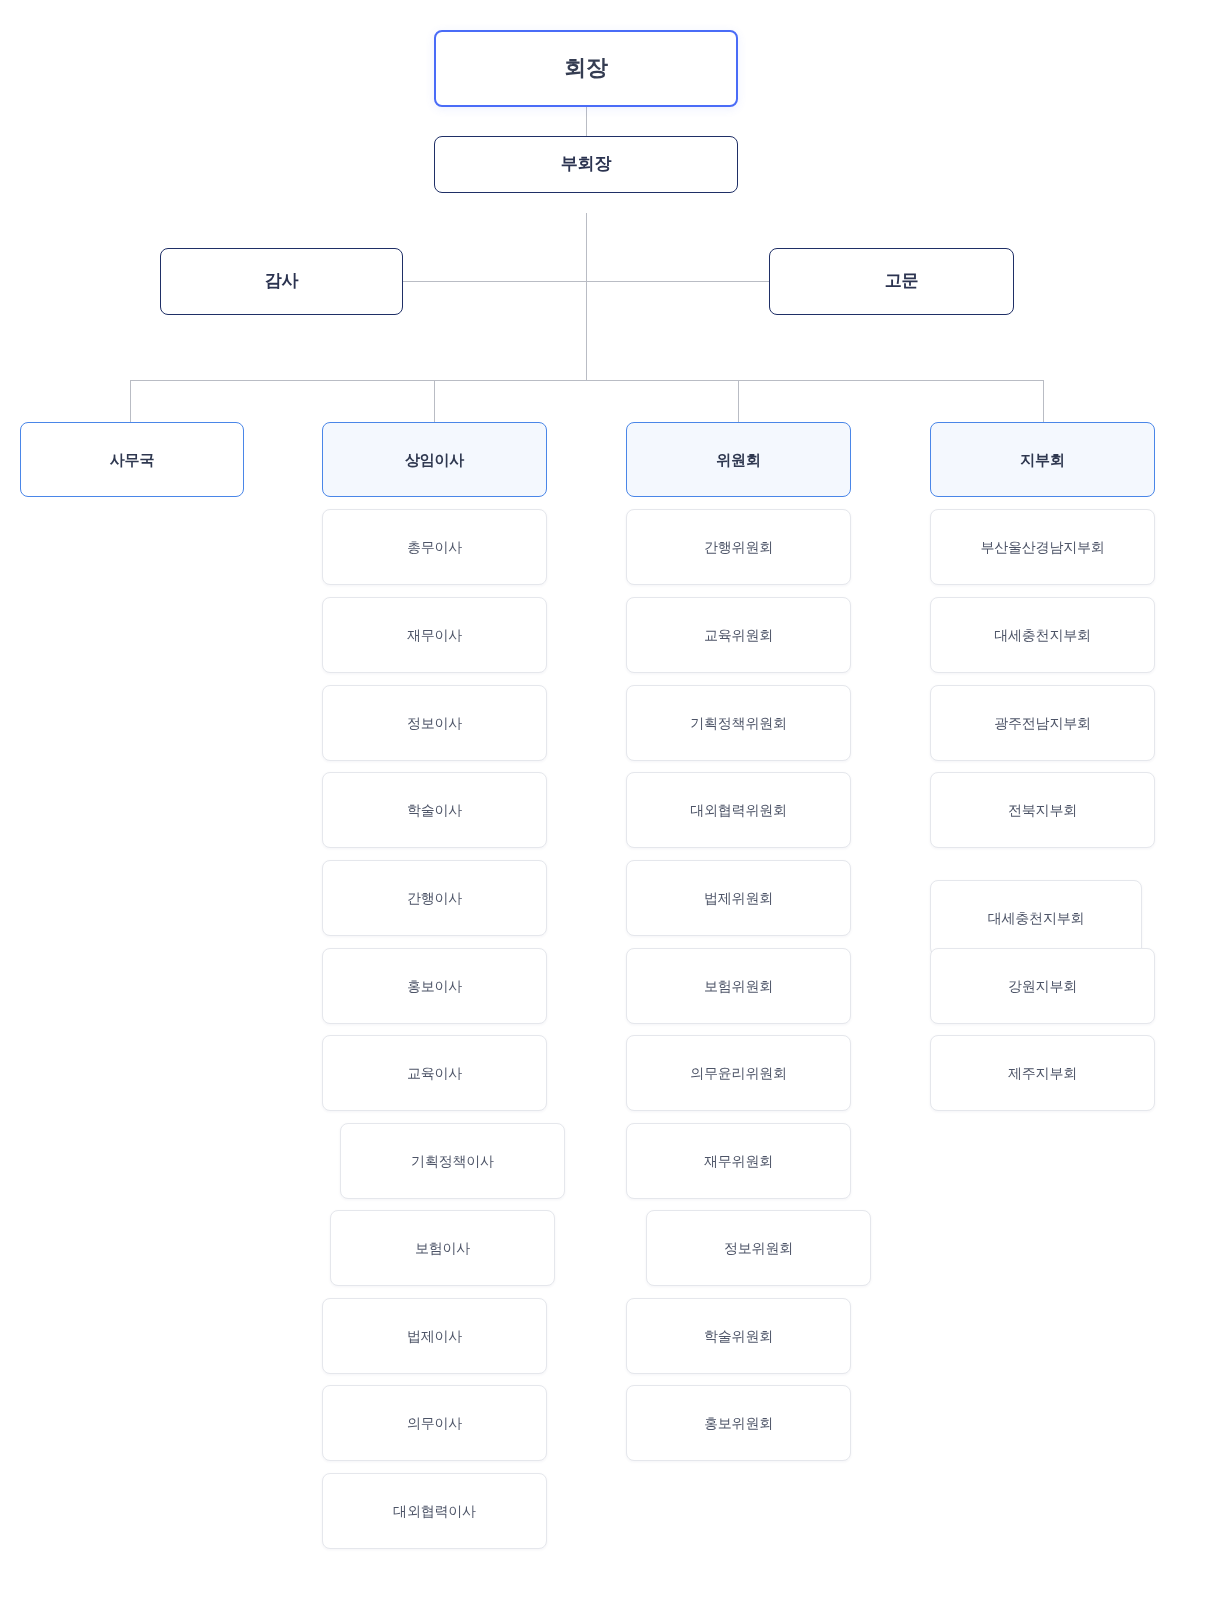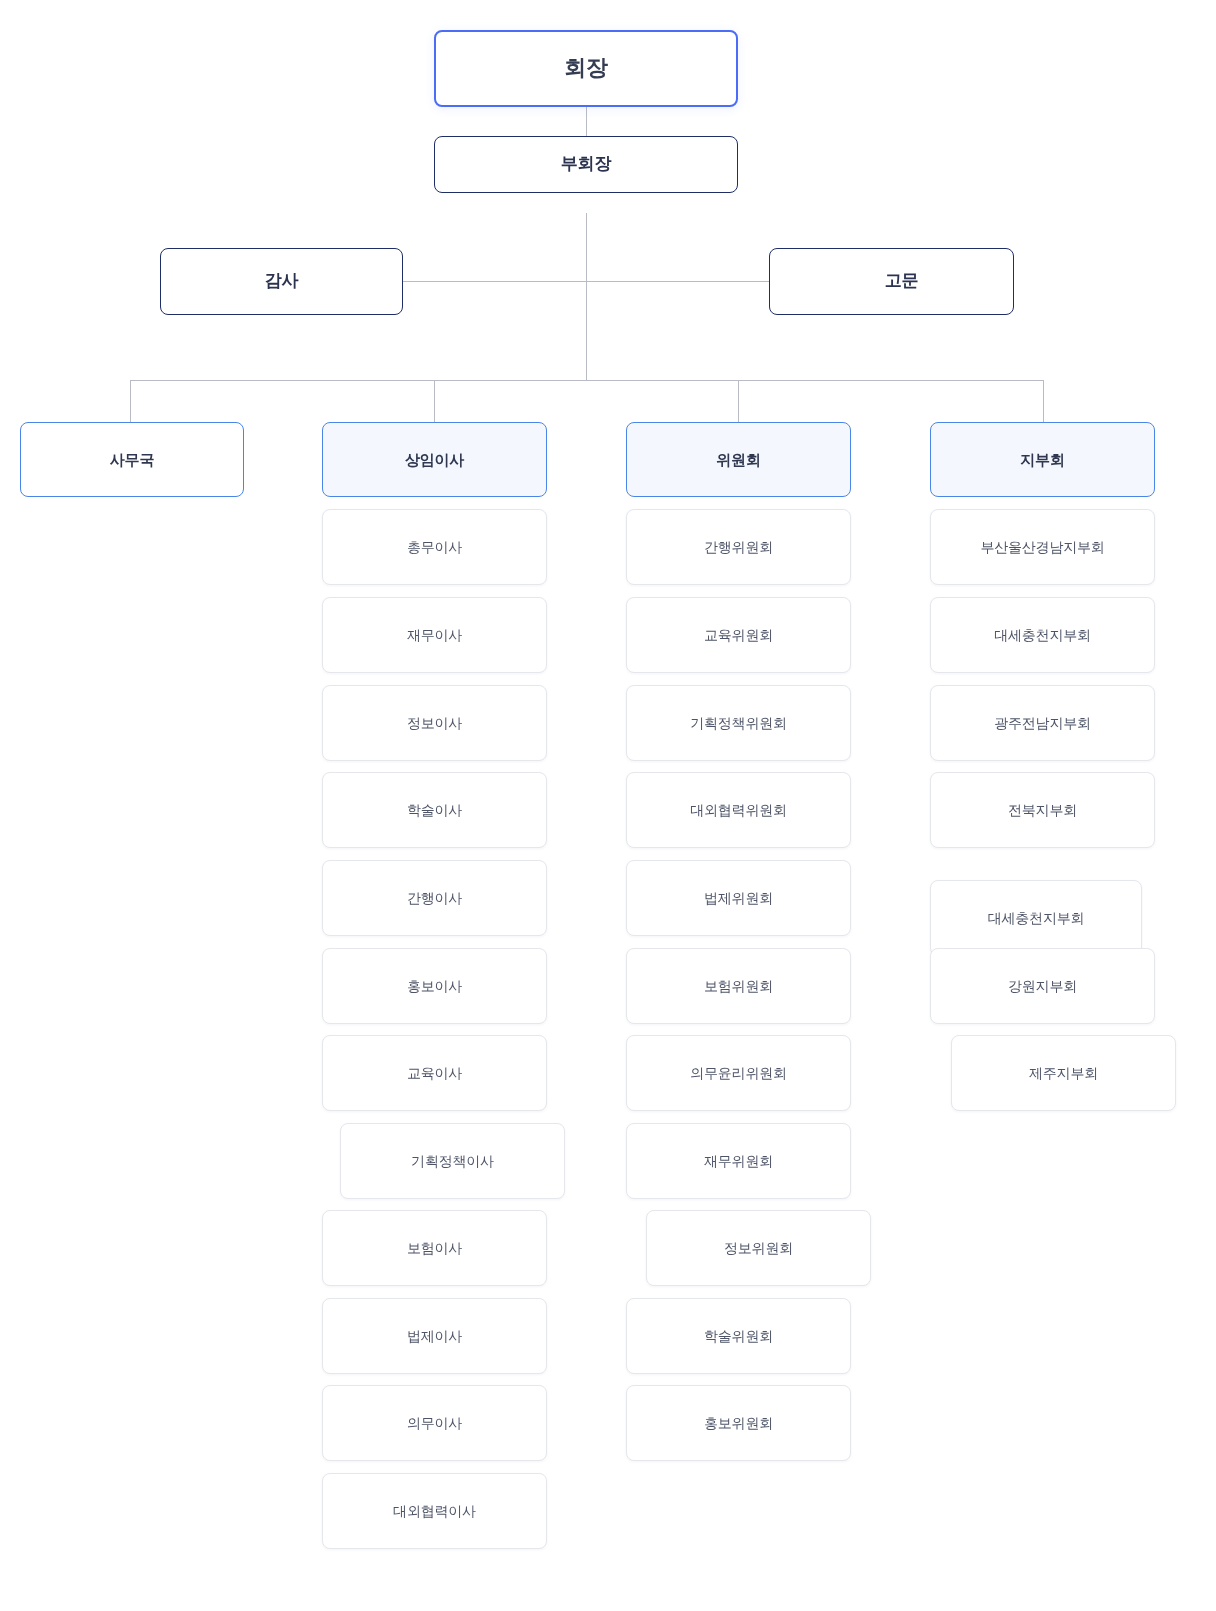--- a/index.html
+++ b/index.html
@@ -117,21 +117,21 @@
   <div class="node node--section node--section-fill" style="left:322px; top:422px; width:225px; height:75px;">상임이사</div>
   <div>
     <div class="node node--leaf" style="left:322px; top:509px;  width:225px; height:76px;">총무이사</div>
     <div class="node node--leaf" style="left:322px; top:597px;  width:225px; height:76px;">재무이사</div>
     <div class="node node--leaf" style="left:322px; top:685px;  width:225px; height:76px;">정보이사</div>
     <div class="node node--leaf" style="left:322px; top:772px;  width:225px; height:76px;">학술이사</div>
     <div class="node node--leaf" style="left:322px; top:860px;  width:225px; height:76px;">간행이사</div>
     <div class="node node--leaf" style="left:322px; top:948px;  width:225px; height:76px;">홍보이사</div>
     <div class="node node--leaf" style="left:322px; top:1035px; width:225px; height:76px;">교육이사</div>
     <div class="node node--leaf" style="left:322px; top:1123px; width:225px; height:76px;margin-left:18px;">기획정책이사</div>
-    <div class="node node--leaf" style="left:322px; top:1210px; width:225px; height:76px;">보험이사</div>
+    <div class="node node--leaf" style="left:330px; top:1210px; width:225px; height:76px;">보험이사</div>
     <div class="node node--leaf" style="left:322px; top:1298px; width:225px; height:76px;">법제이사</div>
     <div class="node node--leaf" style="left:322px; top:1385px; width:225px; height:76px;">의무이사</div>
     <div class="node node--leaf" style="left:322px; top:1473px; width:225px; height:76px;">대외협력이사</div>
   </div>
 
   <div class="node node--section node--section-fill" style="left:626px; top:422px; width:225px; height:75px;">위원회</div>
   <div>
     <div class="node node--leaf" style="left:626px; top:509px;  width:225px; height:76px;">간행위원회</div>
     <div class="node node--leaf" style="left:626px; top:597px;  width:225px; height:76px;">교육위원회</div>
     <div class="node node--leaf" style="left:626px; top:685px;  width:225px; height:76px;">기획정책위원회</div>
@@ -146,16 +146,16 @@
   </div>
 
   <div class="node node--section node--section-fill" style="left:930px; top:422px; width:225px; height:75px;">지부회</div>
   <div>
     <div class="node node--leaf" style="left:930px; top:509px;  width:225px; height:76px;">부산울산경남지부회</div>
     <div class="node node--leaf" style="left:930px; top:597px;  width:225px; height:76px;">대세충천지부회</div>
     <div class="node node--leaf" style="left:930px; top:685px;  width:225px; height:76px;">광주전남지부회</div>
     <div class="node node--leaf" style="left:930px; top:772px;  width:225px; height:76px;">전북지부회</div>
     <div class="node node--leaf" style="left:930px; top:880px;  width:212px; height:76px;">대세충천지부회</div>
     <div class="node node--leaf" style="left:930px; top:948px;  width:225px; height:76px;">강원지부회</div>
-    <div class="node node--leaf" style="left:930px; top:1035px; width:225px; height:76px;margin-left:21px;">제주지부회</div>
+    <div class="node node--leaf" style="left:930px; top:1035px; width:225px; height:76px;">제주지부회</div>
   </div>
 
 </div>
 
 </body></html>

